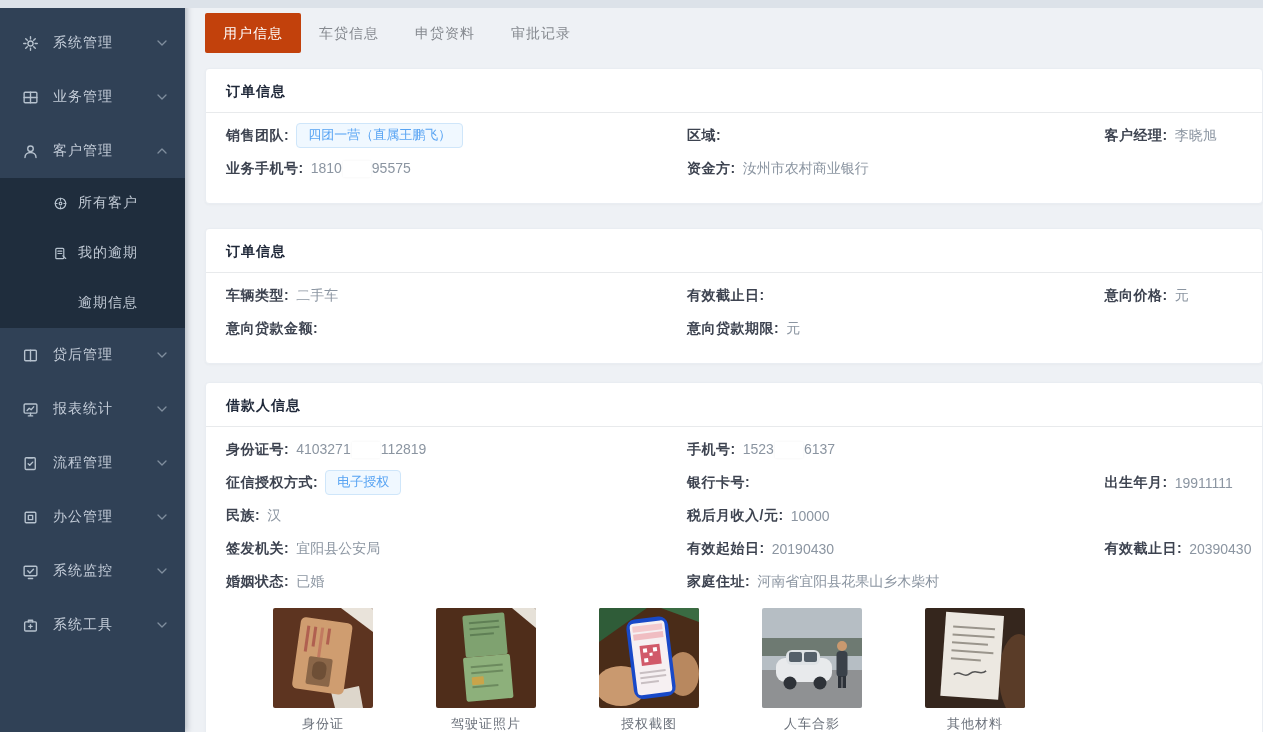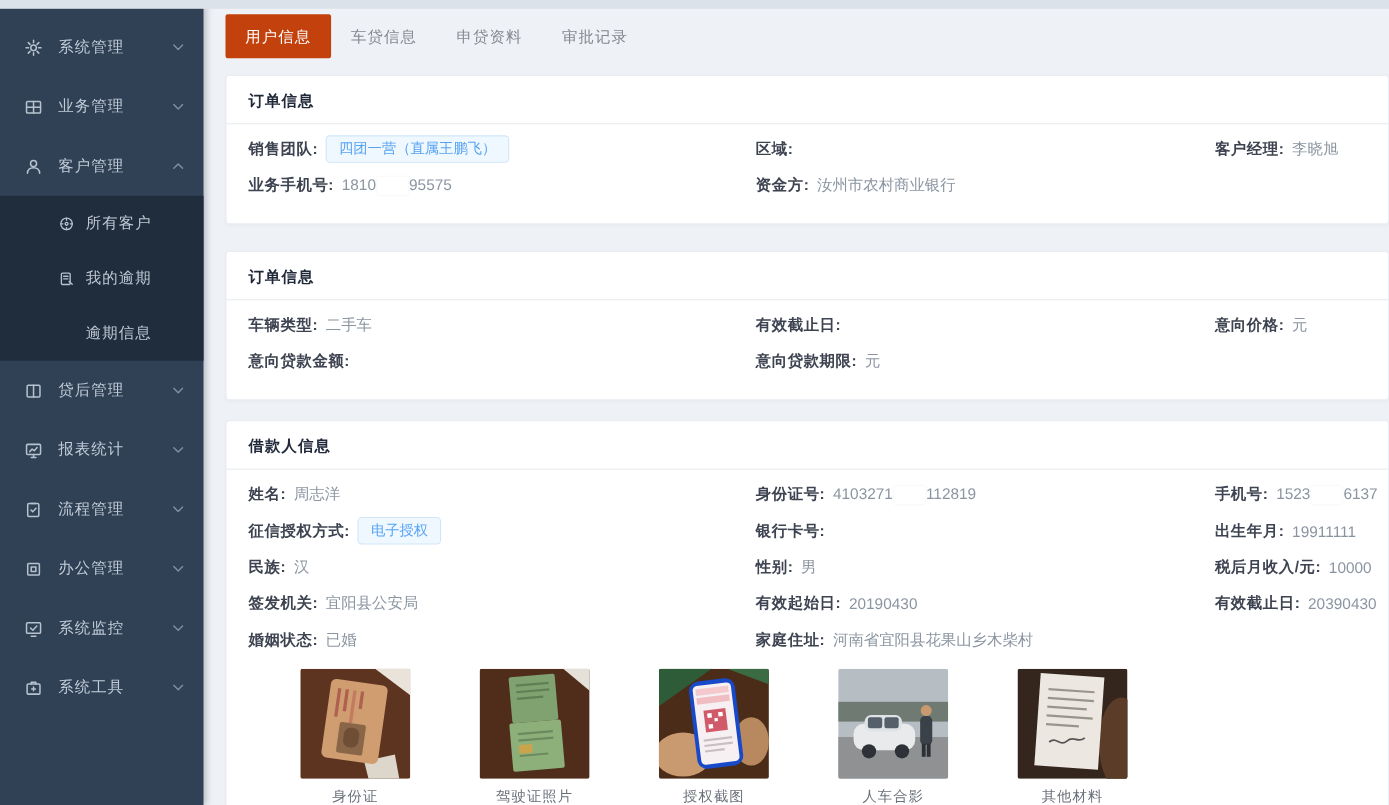--- a/index.html
+++ b/index.html
@@ -288,24 +288,20 @@
         </div>
       </div>
     </section>
 
     <section class="card" style="margin-top:18px;">
       <div class="card-head">借款人信息</div>
       <div class="card-body">
 
         <div class="frow">
           <div class="field">
-            <span class="flabel">姓名:</span>
-            <span class="fvalue">周志洋</span>
-          </div>
-          <div class="field">
             <span class="flabel">身份证号:</span>
             <span class="fvalue"><span>4103271</span><span class="redact"></span><span>112819</span></span>
           </div>
           <div class="field">
             <span class="flabel">手机号:</span>
             <span class="fvalue"><span>1523</span><span class="redact"></span><span>6137</span></span>
           </div>
         </div>
 
         <div class="frow">
@@ -320,24 +316,20 @@
           <div class="field">
             <span class="flabel">出生年月:</span>
             <span class="fvalue">19911111</span>
           </div>
         </div>
 
         <div class="frow">
           <div class="field">
             <span class="flabel">民族:</span>
             <span class="fvalue">汉</span>
-          </div>
-          <div class="field">
-            <span class="flabel">性别:</span>
-            <span class="fvalue">男</span>
           </div>
           <div class="field">
             <span class="flabel">税后月收入/元:</span>
             <span class="fvalue">10000</span>
           </div>
         </div>
 
         <div class="frow">
           <div class="field">
             <span class="flabel">签发机关:</span>

